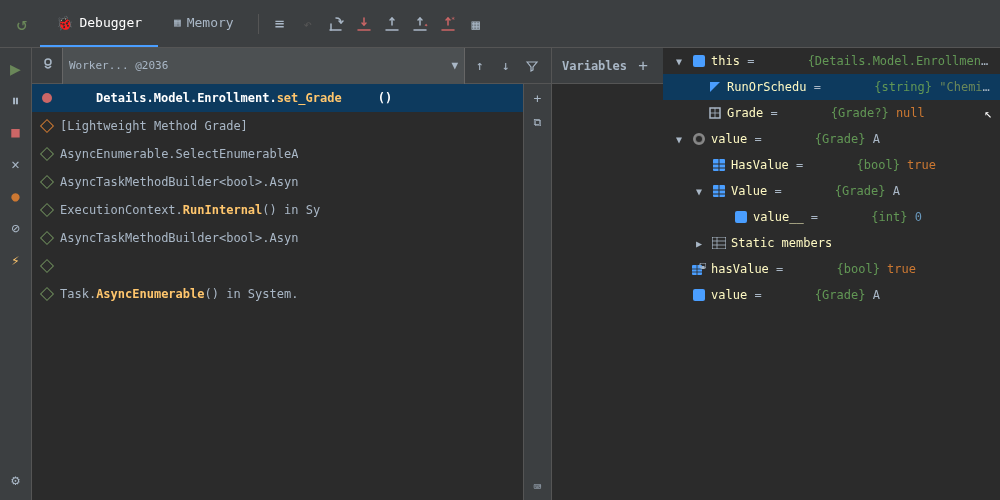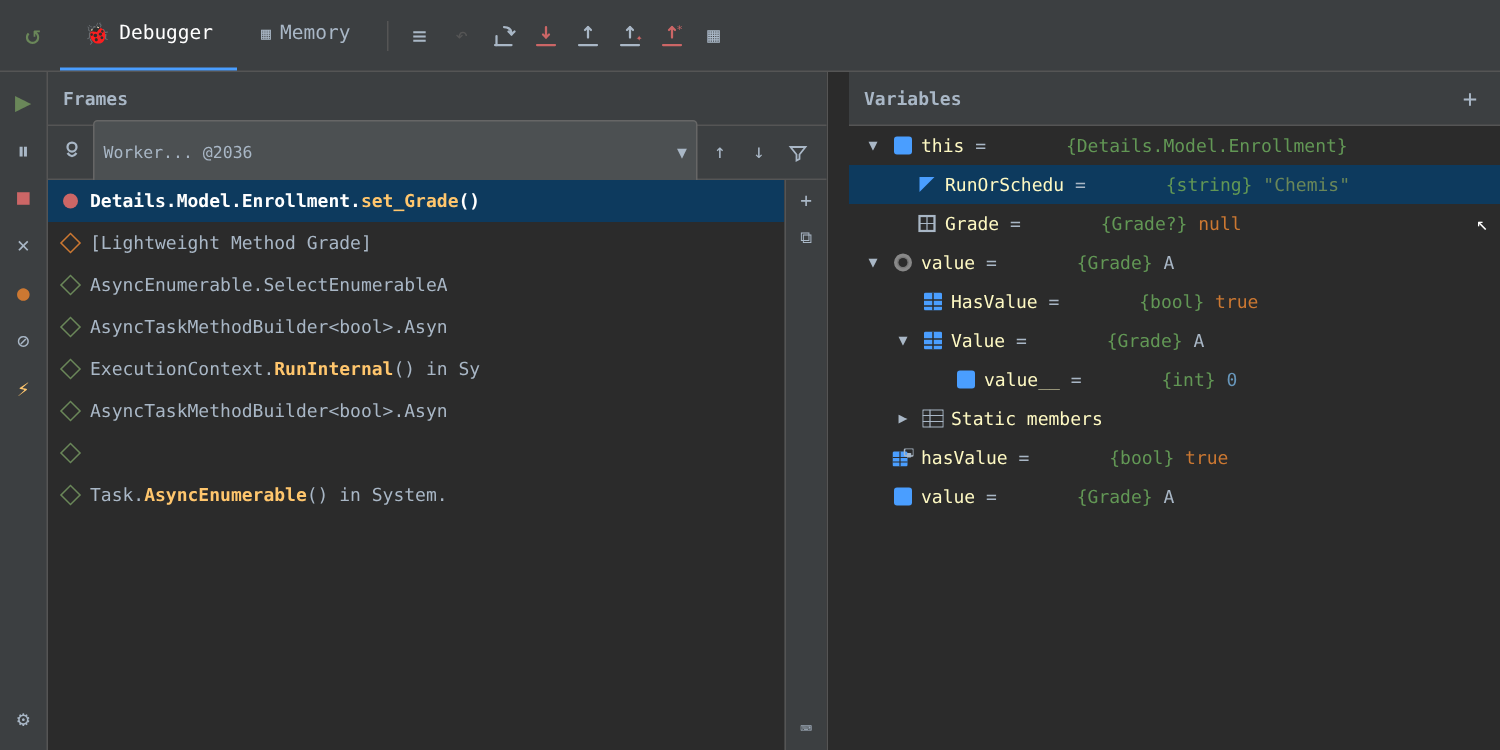--- a/index.html
+++ b/index.html
@@ -197,30 +197,29 @@
       border-bottom: 1px solid transparent;
     }
     .frame-item.selected { background: #0d3a5e; }
     .frame-text {
       font-size: 12px;
       color: #a9b7c6;
       white-space: nowrap;
       overflow: hidden;
       text-overflow: ellipsis;
     }
-    .frame-text .bold { color: #ffffff; font-weight: bold; }
+    .frame-text .bold { color: #ffffff; font-weight: bold; margin-left: 36px; }
     .frame-text .method { color: #ffc66d; font-weight: bold; }
 
     
     .variables-panel {
       flex: 1;
       display: flex;
-      flex-direction: column;
+      flex-direction: row;
       overflow: hidden;
-      padding-left: 14px;
     }
     .variables-header-row {
       display: flex;
       align-items: center;
       padding: 6px 10px;
       background: #3c3f41;
       border-bottom: 1px solid #555;
       height: 36px;
       gap: 6px;
     }
@@ -361,23 +360,20 @@
     <div class="side-icon" style="font-size:16px;">⏸</div>
     <div class="side-icon red" style="font-size:14px;">■</div>
     <div class="side-icon" style="font-size:14px;">✕</div>
     <div class="side-icon orange" style="font-size:14px;">●</div>
     <div class="side-icon" style="font-size:14px;">⊘</div>
     <div class="side-icon yellow" style="font-size:14px;">⚡</div>
     <div class="side-icon side-icon-bottom" style="font-size:14px; margin-top:auto;">⚙</div>
   </div>
 
   <div class="frames-panel">
-    <div class="panel-header">
-      <span>Frames</span>
-    </div>
     <div class="frames-toolbar">
 
       <div style="display:flex;align-items:center;gap:3px;margin-right:2px;">
         <svg width="16" height="16" viewBox="0 0 16 16" fill="none">
           <circle cx="8" cy="4" r="3" stroke="#a9b7c6" stroke-width="1.5" fill="none"></circle>
           <path d="M5 8 Q8 12 11 8" stroke="#a9b7c6" stroke-width="1.5" fill="none"></path>
         </svg>
       </div>
       <div class="frames-dropdown">
         <span>Worker... @2036</span>

